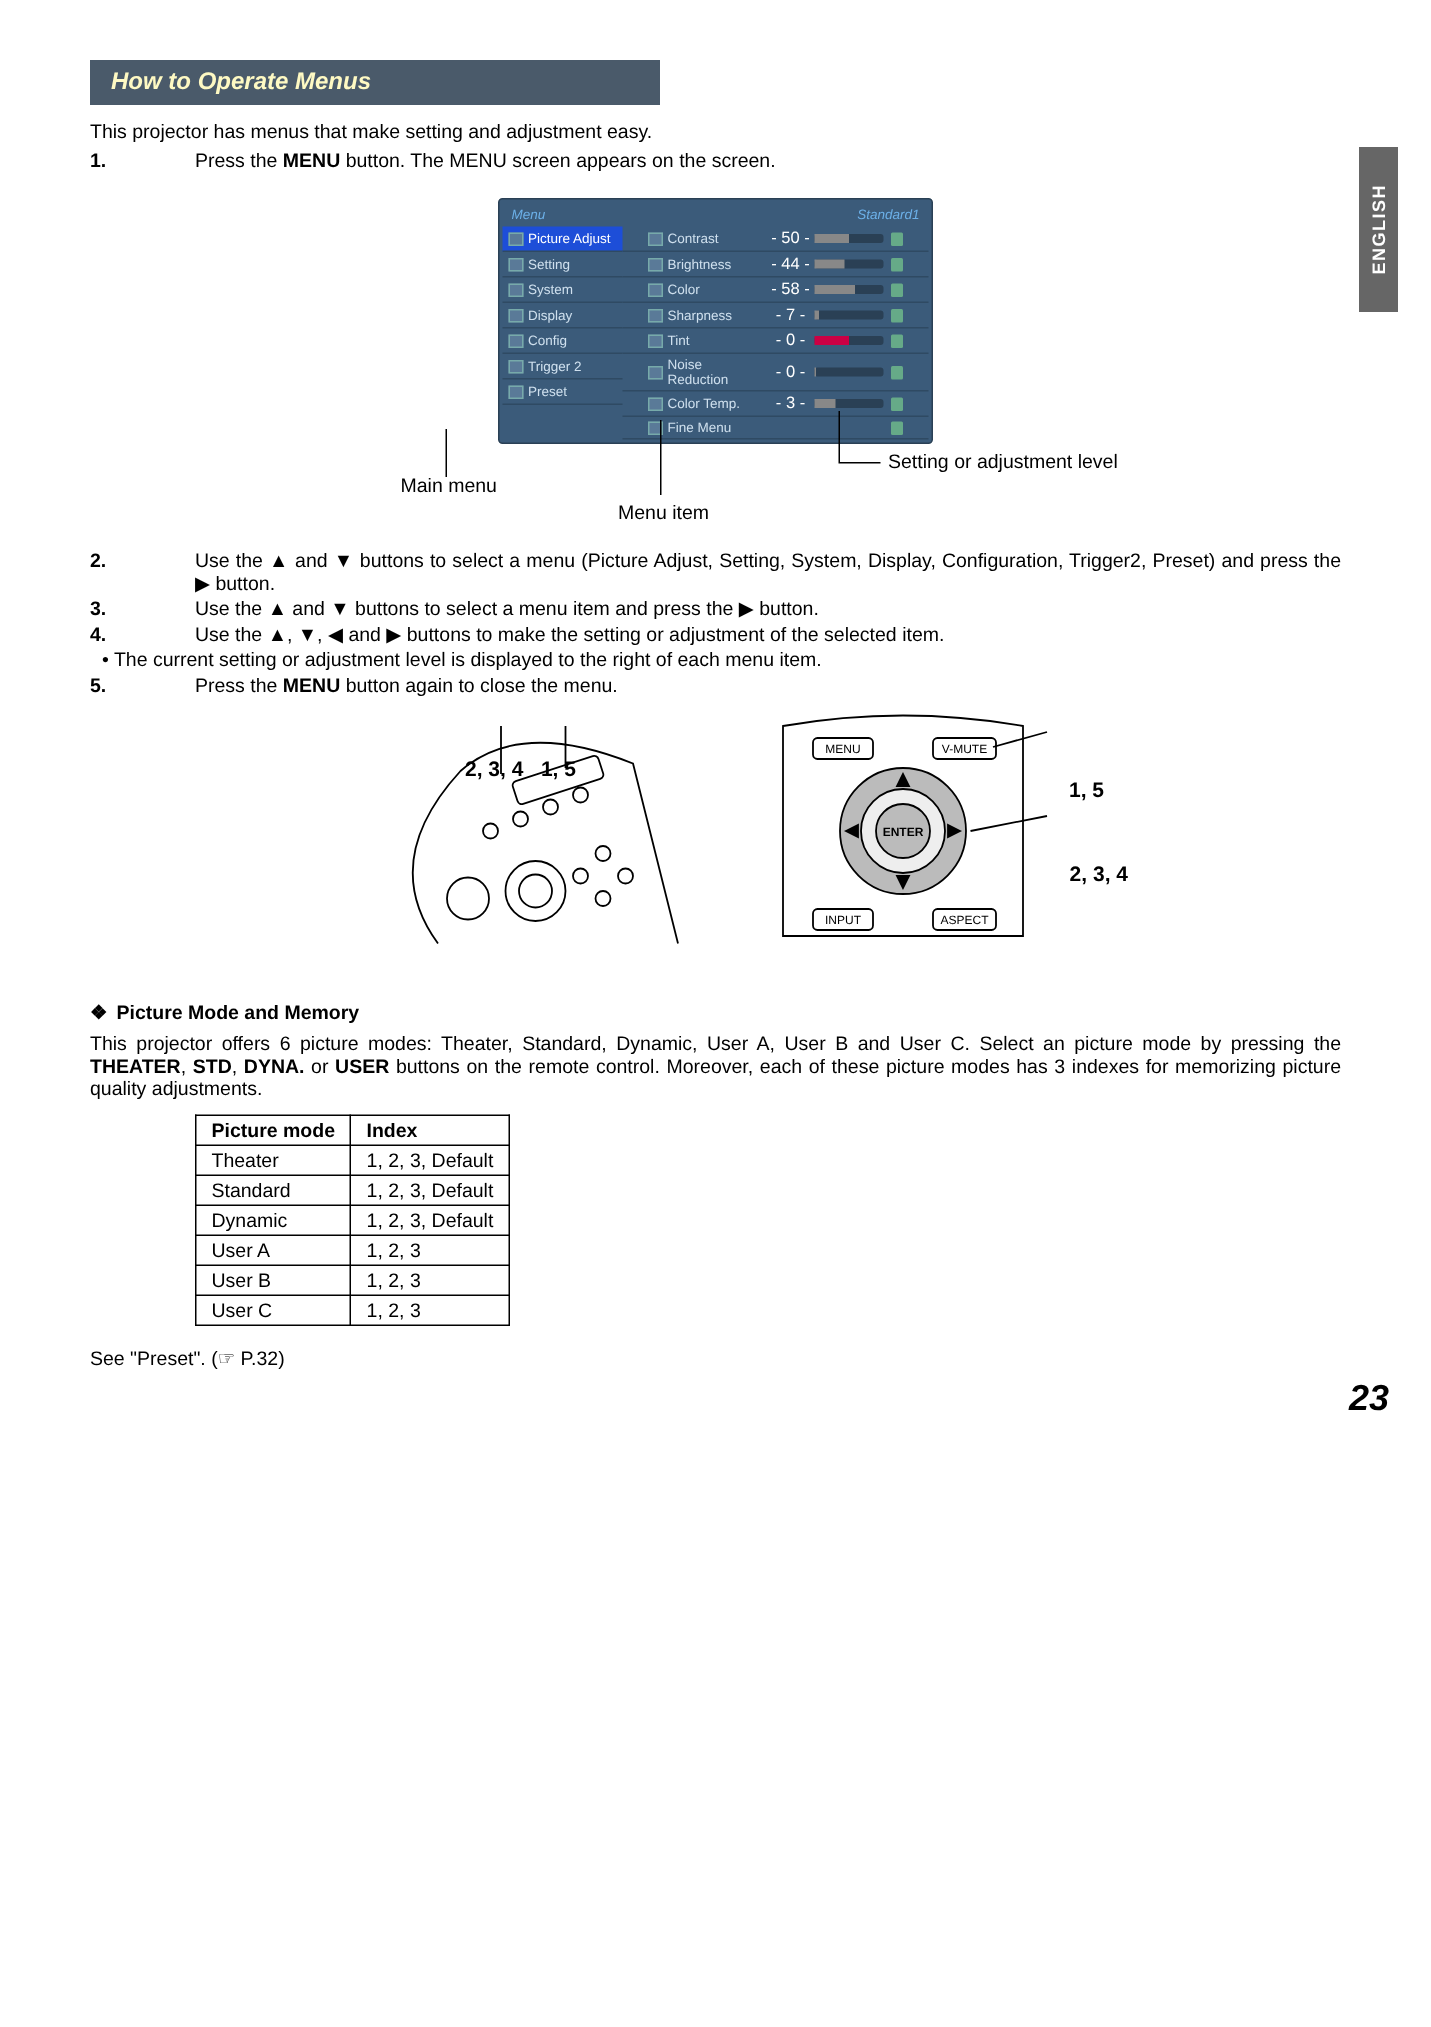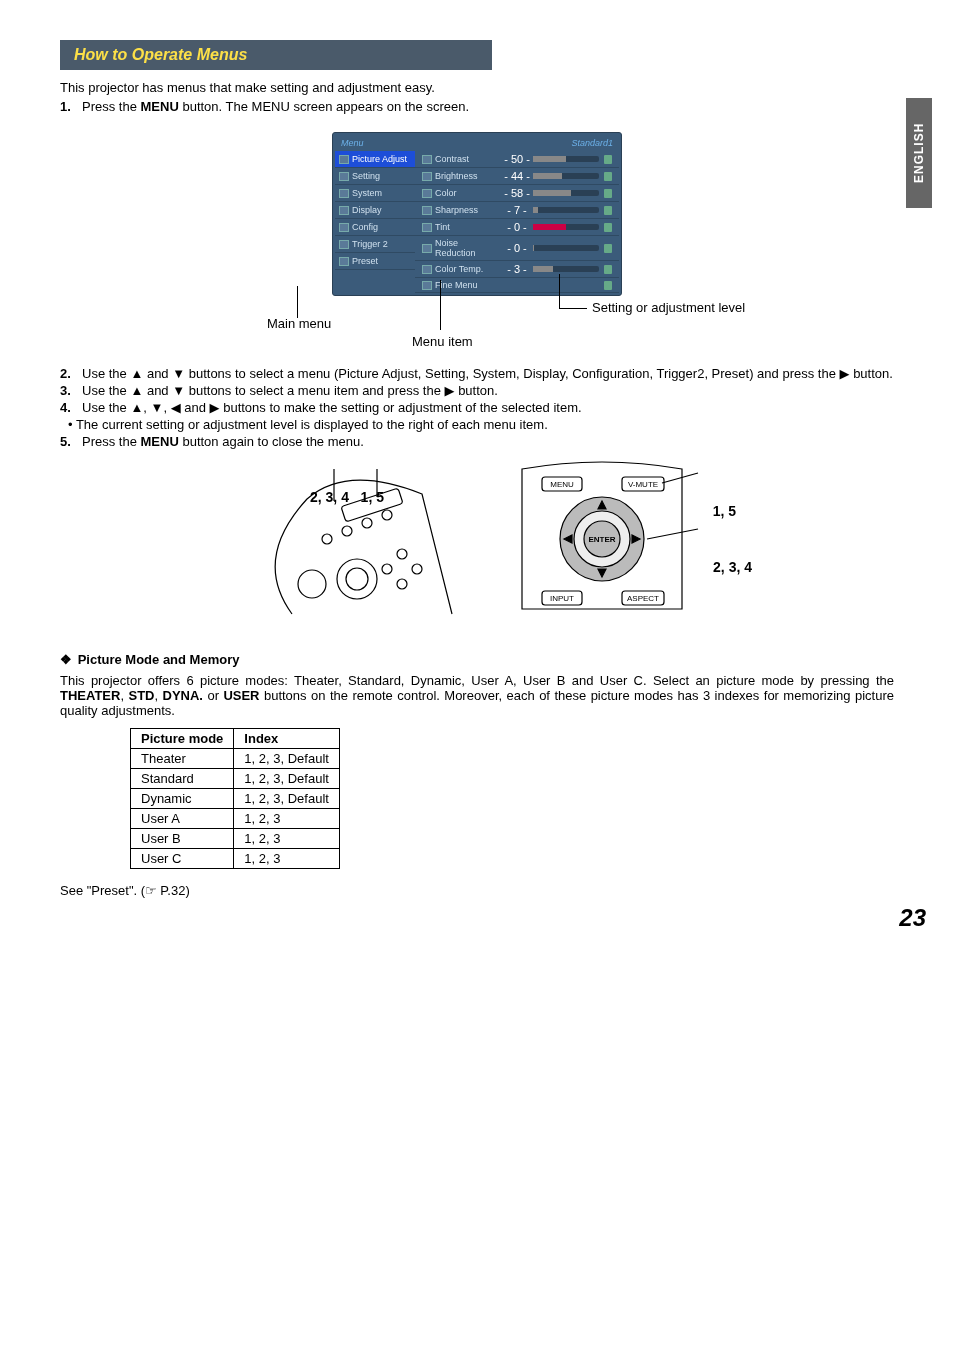--- a/index.html
+++ b/index.html
@@ -29,33 +29,33 @@
     writing-mode: vertical-rl;
     text-align: center;
     display: flex;
     align-items: center;
     justify-content: center;
     transform: rotate(180deg);
     letter-spacing: 1px;
   }
   .section-header {
     background: #4a5a6a;
-    color: #fde047;
+    color: #fef9c3;
     font-weight: bold;
     font-size: 16px;
     padding: 6px 14px;
     display: inline-block;
-    width: 432px;
+    width: 380px;
     font-style: italic;
   }
   .intro-text { margin: 10px 0 4px 0; font-size: 13px; }
   .step-list { margin: 0; padding: 0; list-style: none; }
   .step-list li { display: flex; margin: 2px 0; font-size: 13px; }
   .step-num { font-weight: bold; width: 22px; flex-shrink: 0; }
-  .step-body { flex: 1; text-align: justify; }
+  .step-body { flex: 1; text-align: justify; margin-left: 48px; }
   .step-body .bold { font-weight: bold; }
   .sub-bullet { margin-left: 8px; font-size: 13px; }
   .arrow { font-family: Arial; }
 
   
   .menu-figure { margin: 18px auto 10px auto; width: 560px; position: relative; }
   .menu-box {
     background: #3b5b7a;
     border: 1px solid #2a4055;
     border-radius: 3px;
@@ -74,21 +74,21 @@
     display: flex;
     align-items: center;
     gap: 3px;
   }
   .menu-sidebar .mitem.sel { background: #1d4ed8; color: #fff; }
   .mini-icon { width: 10px; height: 9px; background: #5a7a98; border: 1px solid #7aa; display: inline-block; }
   .menu-items { flex: 1; }
   .menu-items .row {
     display: flex;
     align-items: center;
-    padding: 2px 7px;
+    padding: 2px 17px;
     border-bottom: 1px solid #2f4a63;
     gap: 3px;
   }
   .menu-items .lbl { width: 66px; }
   .menu-items .val { width: 26px; text-align: center; color: #fff; font-size: 11px;}
   .menu-items .slider {
     flex: 1; height: 6px; background: #2a4055; position: relative; border-radius: 2px;
   }
   .menu-items .slider .fill { height: 100%; background: #888; width: 50%; }
   .menu-items .cap { width: 8px; height: 9px; background: #6a8; margin-left: 2px; border-radius: 1px; }

